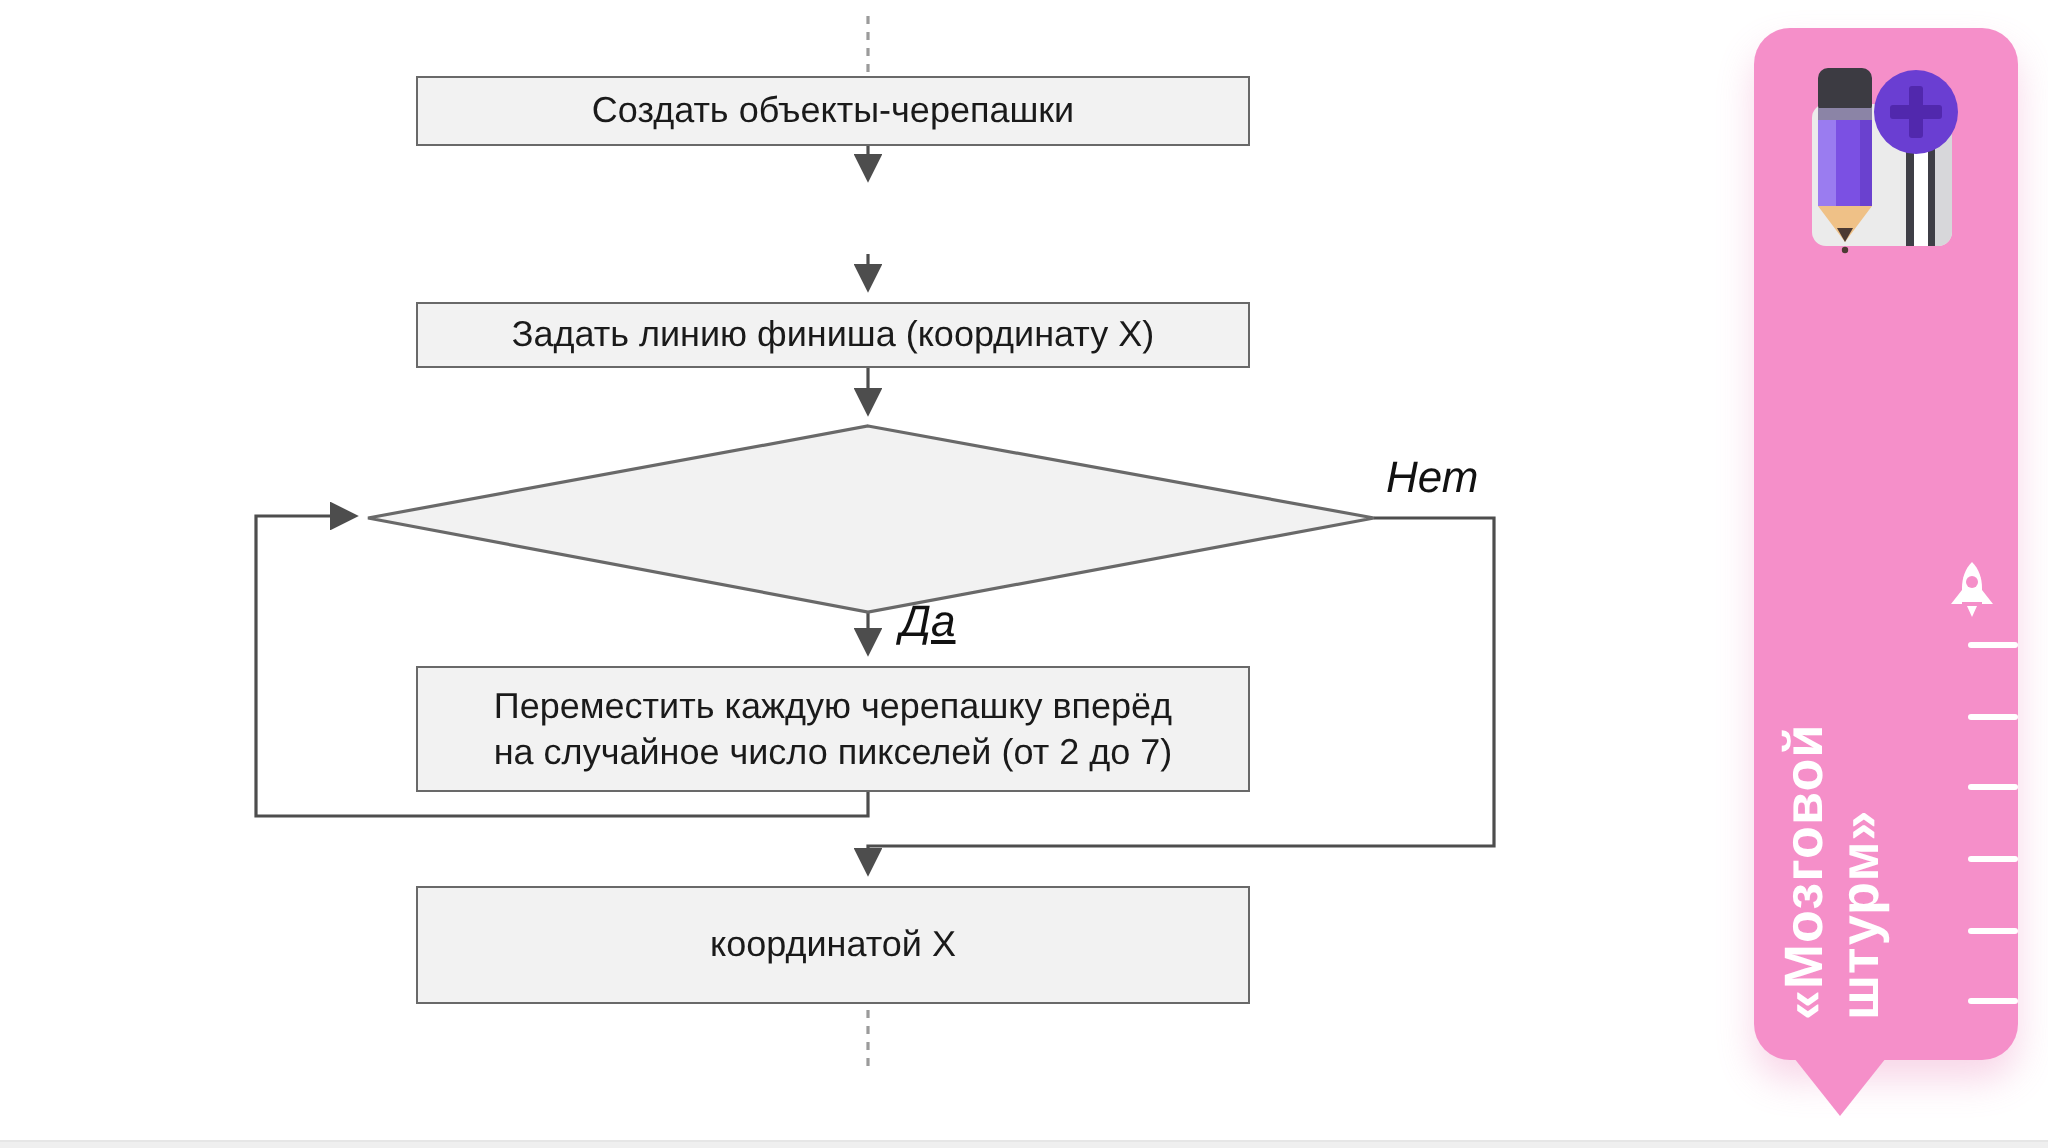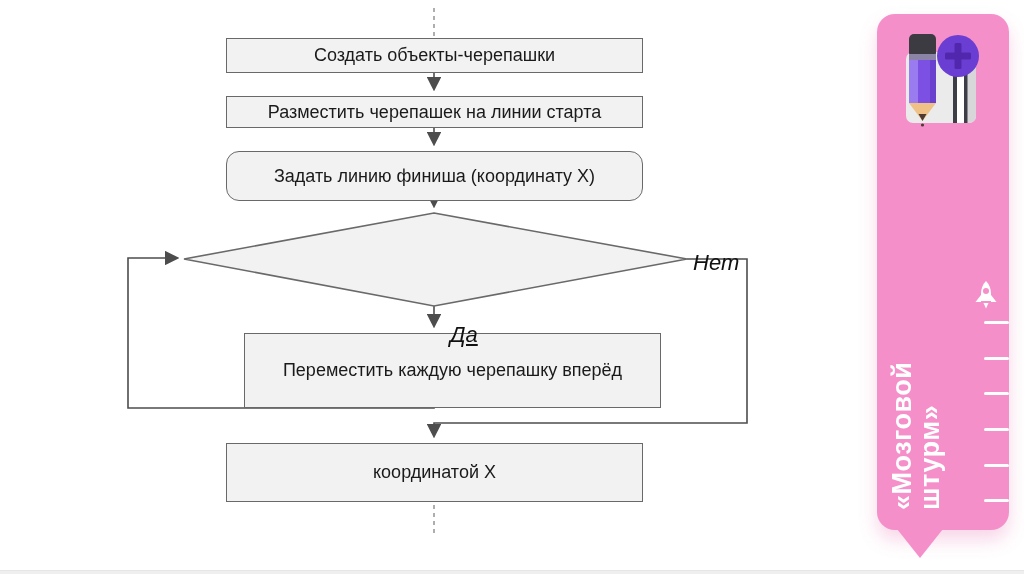--- a/index.html
+++ b/index.html
@@ -13,21 +13,21 @@
     color: #1a1a1a;
   }
   svg.connectors {
     position: absolute;
     left: 0; top: 0;
     width: 1024px; height: 574px;
     z-index: 1;
   }
   .node {
     position: absolute;
-    left: 226px;
+    left: 208px;
     width: 417px;
     box-sizing: border-box;
     background: #f2f2f2;
     border: 1.6px solid #696969;
     display: flex;
     flex-direction: column;
     justify-content: center;
     align-items: center;
     text-align: center;
     font-size: 18px;
@@ -46,21 +46,20 @@
     z-index: 2;
   }
   .branch-label {
     position: absolute;
     font-size: 22px;
     font-style: italic;
     line-height: 26px;
     color: #111;
     z-index: 2;
     white-space: nowrap;
-    margin-top: 24px;
   }
   .label-no { left: 693px; top: 226px; }
   .label-yes { left: 450px; top: 298px; text-decoration: underline; }
 
   
   .sidebar {
     position: absolute;
     left: 877px; top: 14px;
     width: 132px; height: 516px;
     background: #f58fc9;
@@ -141,30 +140,28 @@
 
     <path d="M687 259 H747 V423 H434 V436" stroke="#4d4d4d" stroke-width="1.6" fill="none" marker-end="url(#arw)"></path>
 
     <polygon points="434,213 687,259 434,306 184,259" fill="#f2f2f2" stroke="#696969" stroke-width="1.6"></polygon>
   </svg>
 
   <div class="node" style="top:38px;height:35px;">
     <div class="nline">Создать объекты-черепашки</div>
   </div>
 
-  <div class="node" style="top:96px;height:32px;">
-    <div class="nline">Разместить черепашек на линии старта</div>
-  </div>
-
-  <div class="node" style="top:151px;height:50px;border-radius:13px;">
+
+  <div class="node" style="top:151px;height:33px;">
     <div class="nline">Задать линию финиша (координату X)</div>
   </div>
 
-  <div class="node" style="top:333px;height:75px;margin-left:18px;">
+  <div class="node" style="top:333px;height:63px;">
     <div class="nline">Переместить каждую черепашку вперёд</div>
+    <div class="nline">на случайное число пикселей (от 2 до 7)</div>
   </div>
 
   <div class="node" style="top:443px;height:59px;">
     <div class="nline">координатой X</div>
   </div>
 
 
   <div class="branch-label label-no">Нет</div>
   <div class="branch-label label-yes">Да</div>
 

